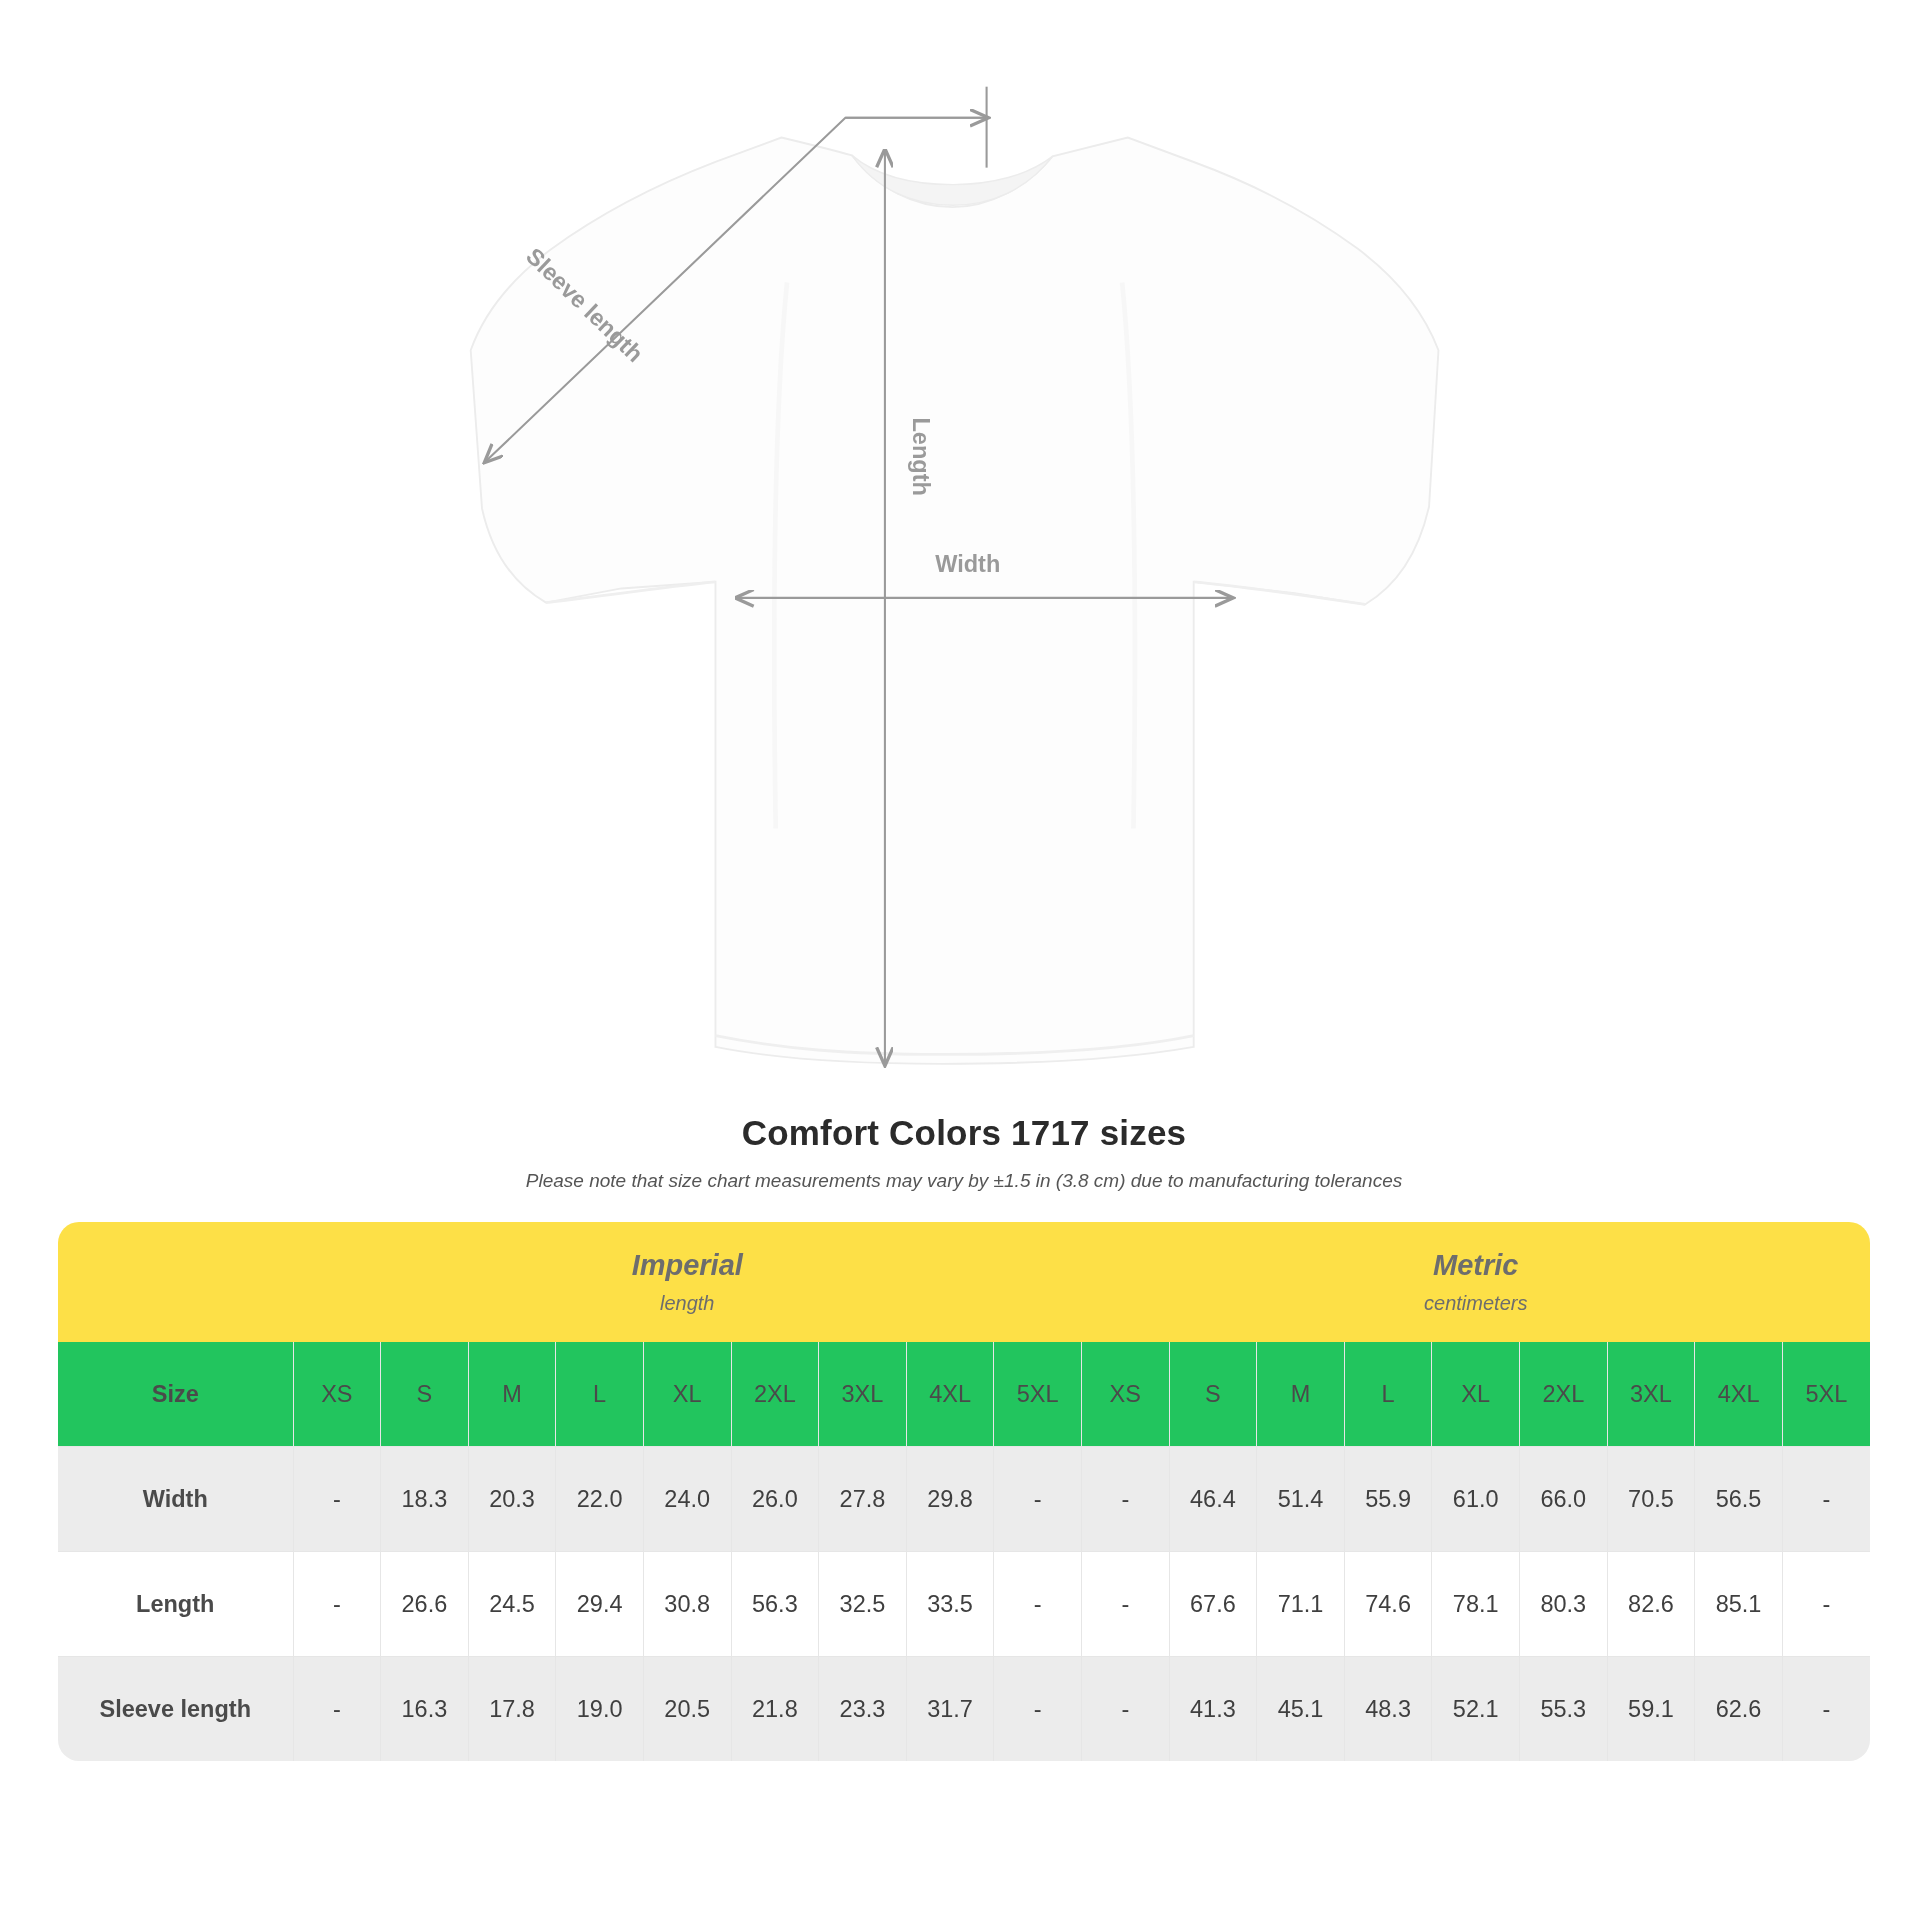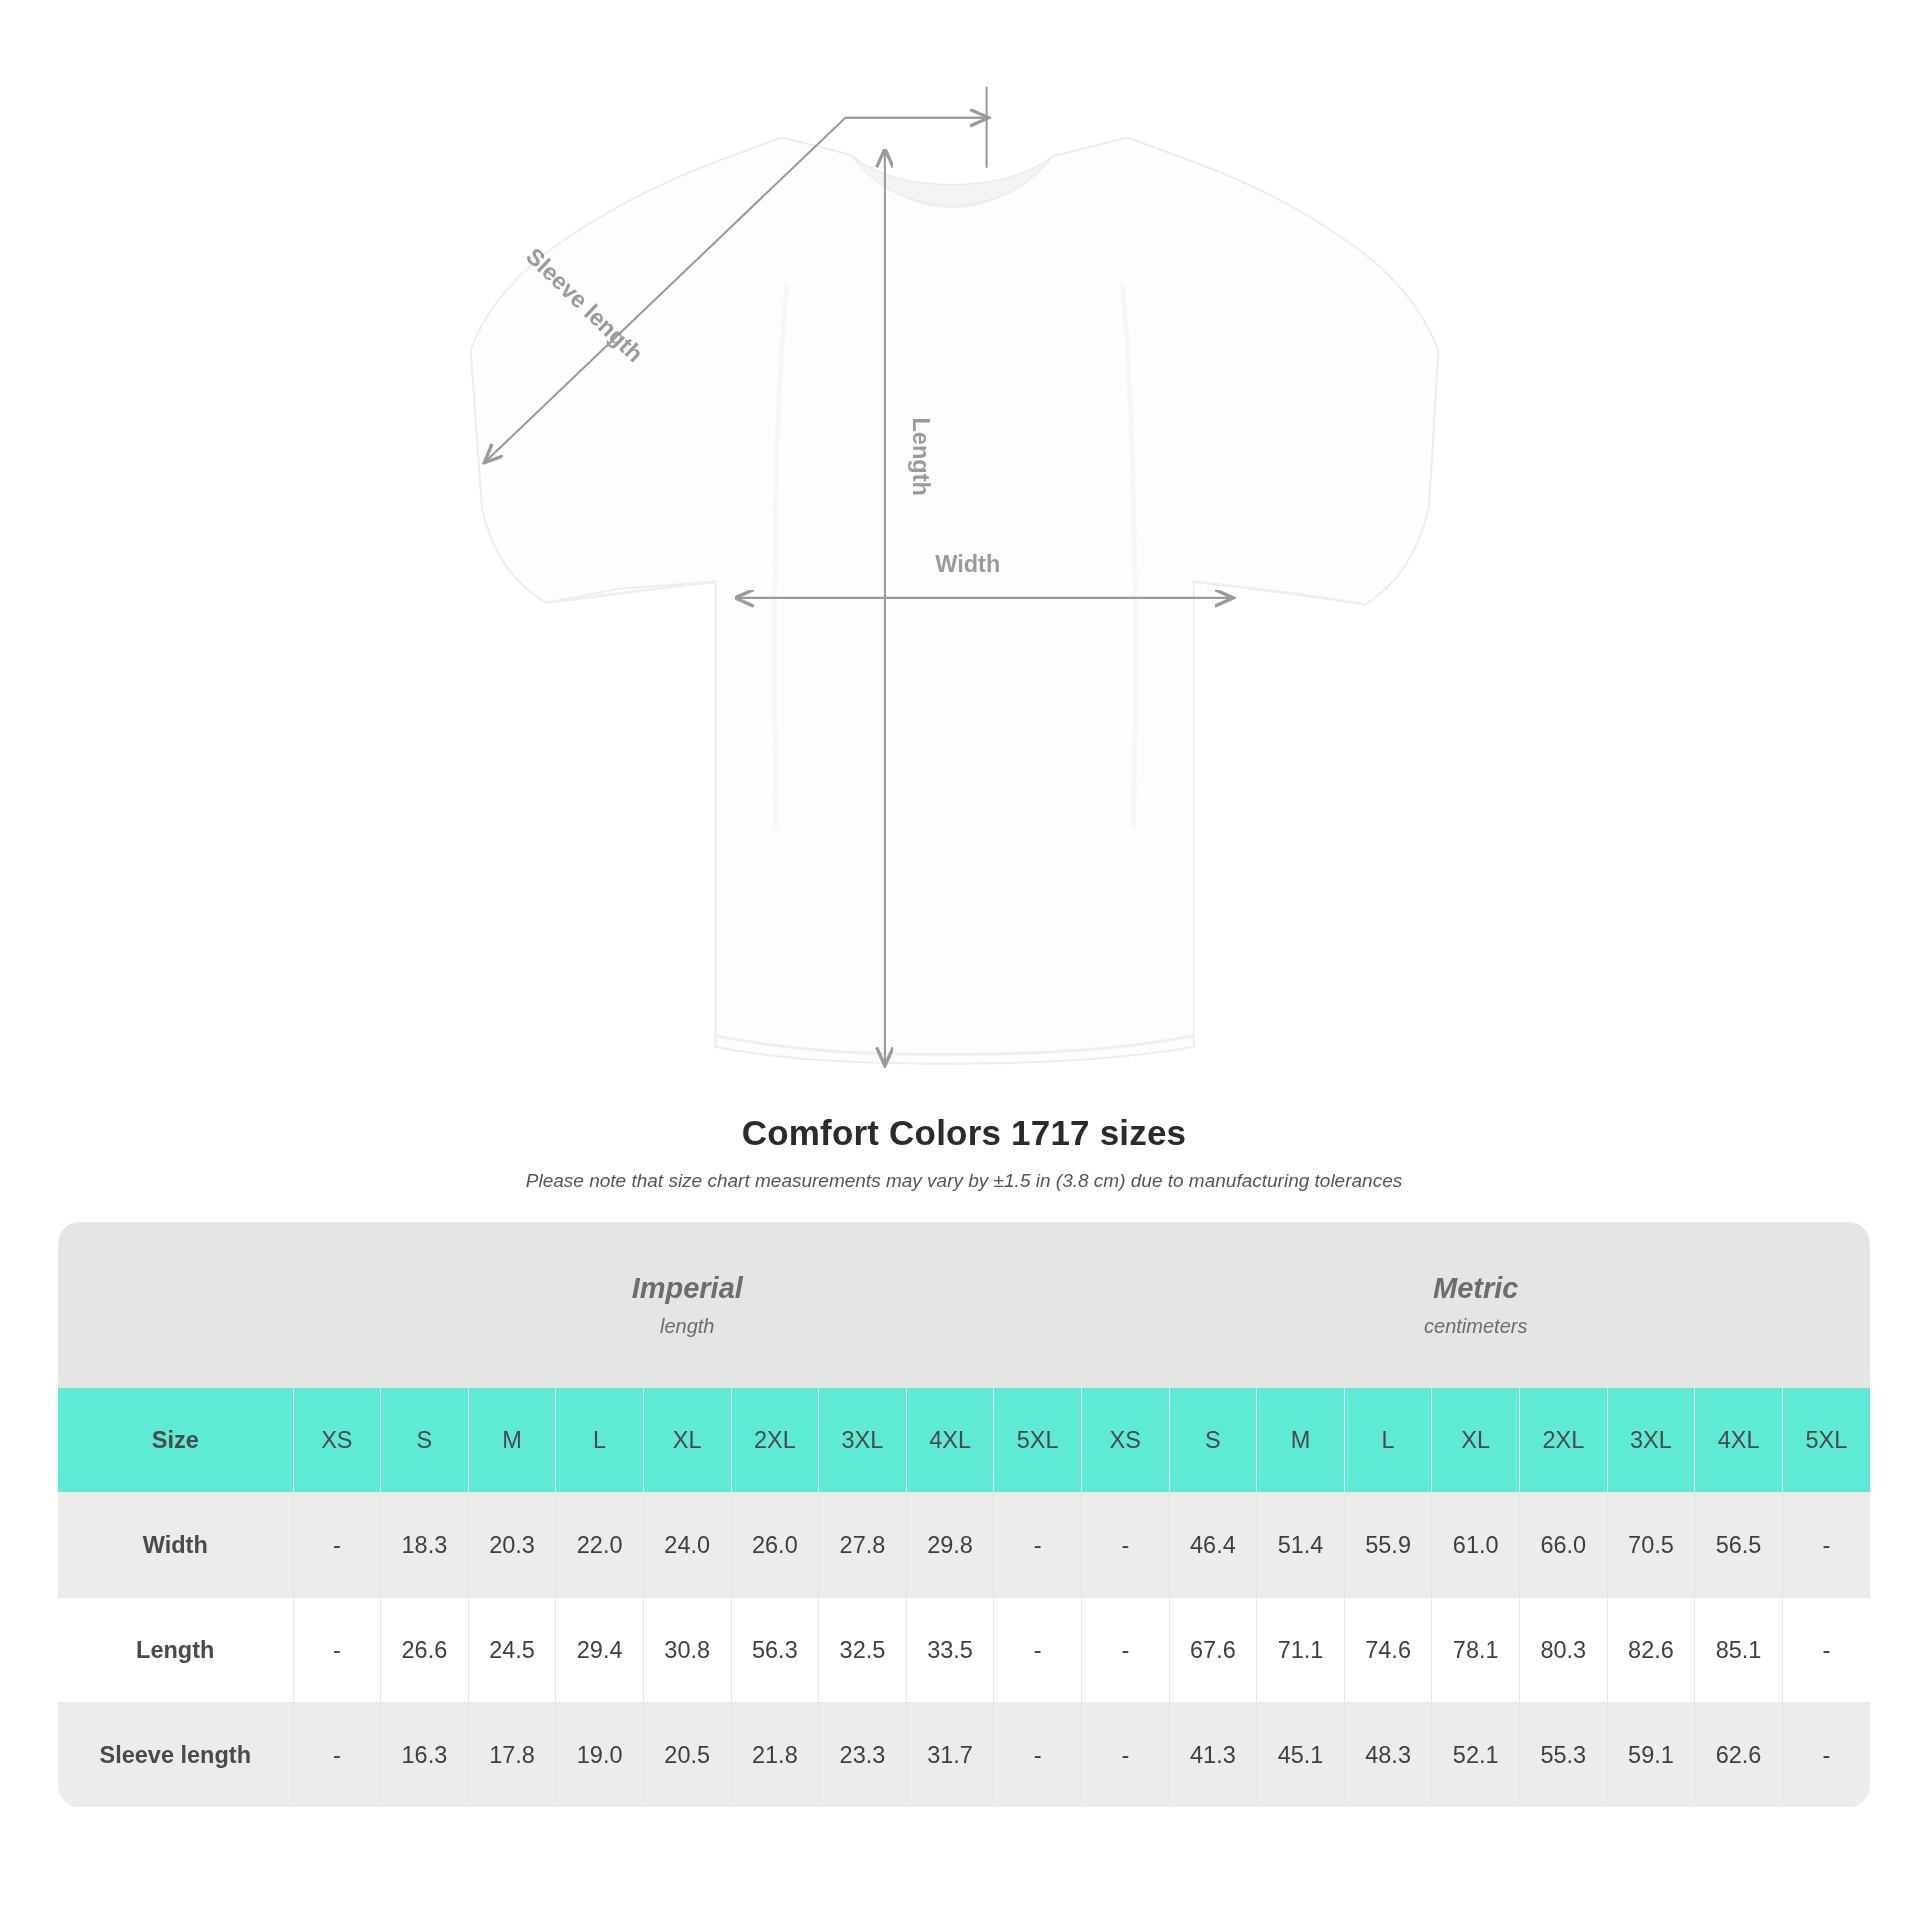--- a/index.html
+++ b/index.html
@@ -64,39 +64,39 @@
     table-layout: fixed;
   }
   table.size-table td,
   table.size-table th {
     text-align: center;
     vertical-align: middle;
     font-weight: normal;
   }
   
   .unit-row td {
-    background: #e5e5e5;
-    height: 166px;
+    background: #fde047;
+    height: 120px;
     padding: 0;
   }
   .unit-name {
     font-size: 29px;
     font-style: italic;
     font-weight: bold;
     color: #6d6d6d;
   }
   .unit-sub {
     font-size: 20px;
     font-style: italic;
     color: #6d6d6d;
     margin-top: 9.4px;
   }
   
   .size-row td {
-    background: #5eead4;
+    background: #22c55e;
     height: 102px;
     font-size: 23.5px;
     font-weight: bold;
     color: #4a4a4a;
     border-right: 0.9px solid #e6e6e6;
   }
   .size-row td:last-child { border-right: none; }
   .size-row td.rowlabel {
     font-size: 23.5px;
     font-weight: bold;

